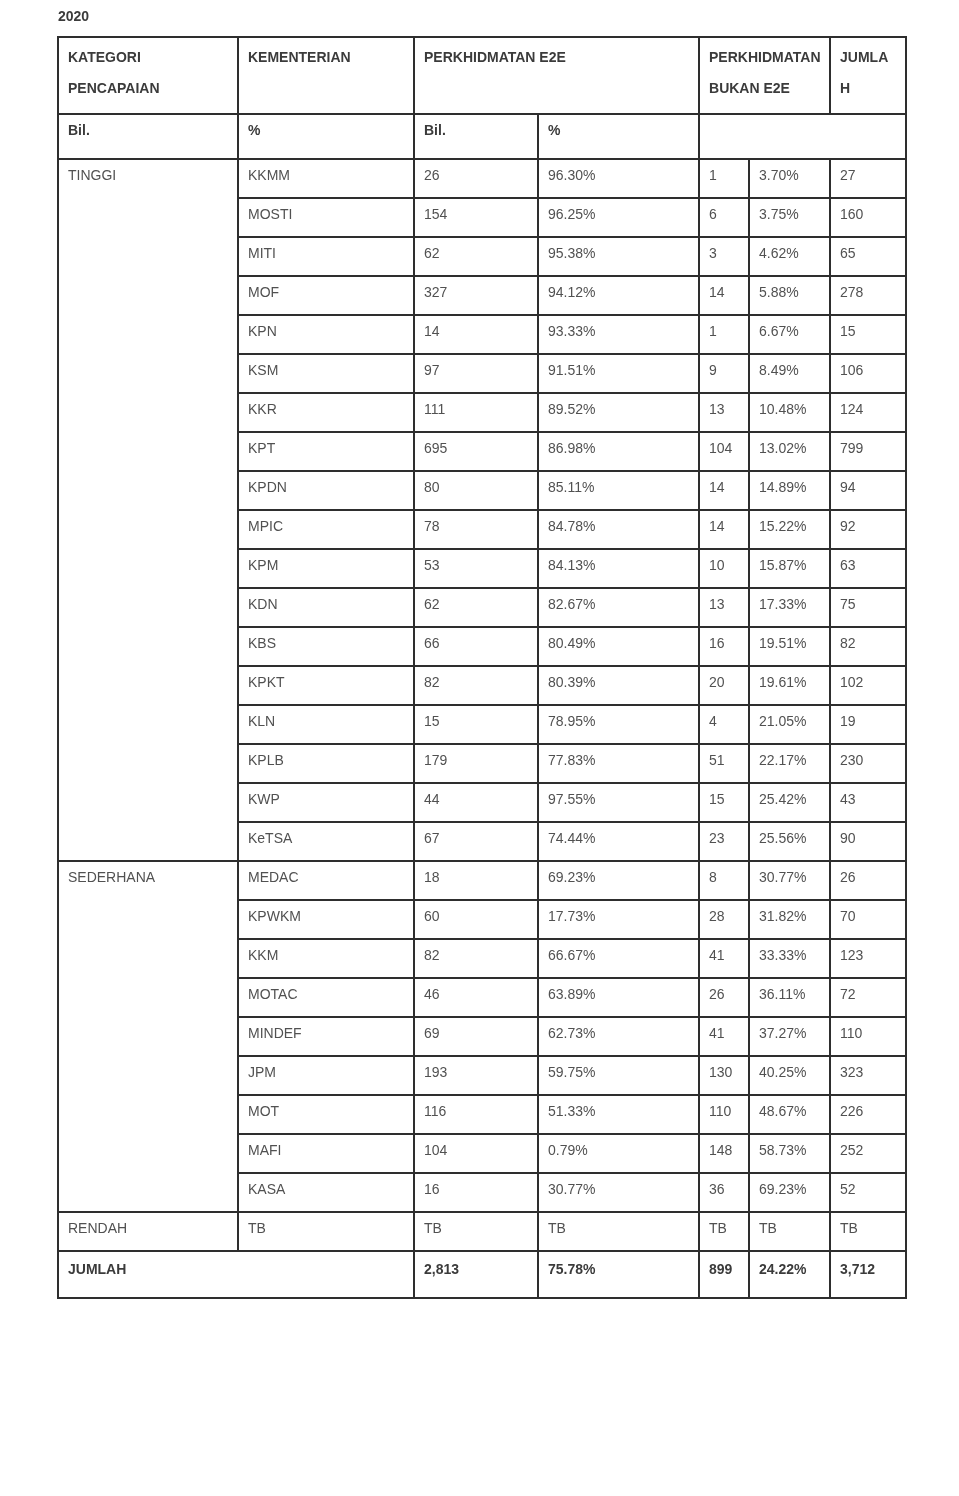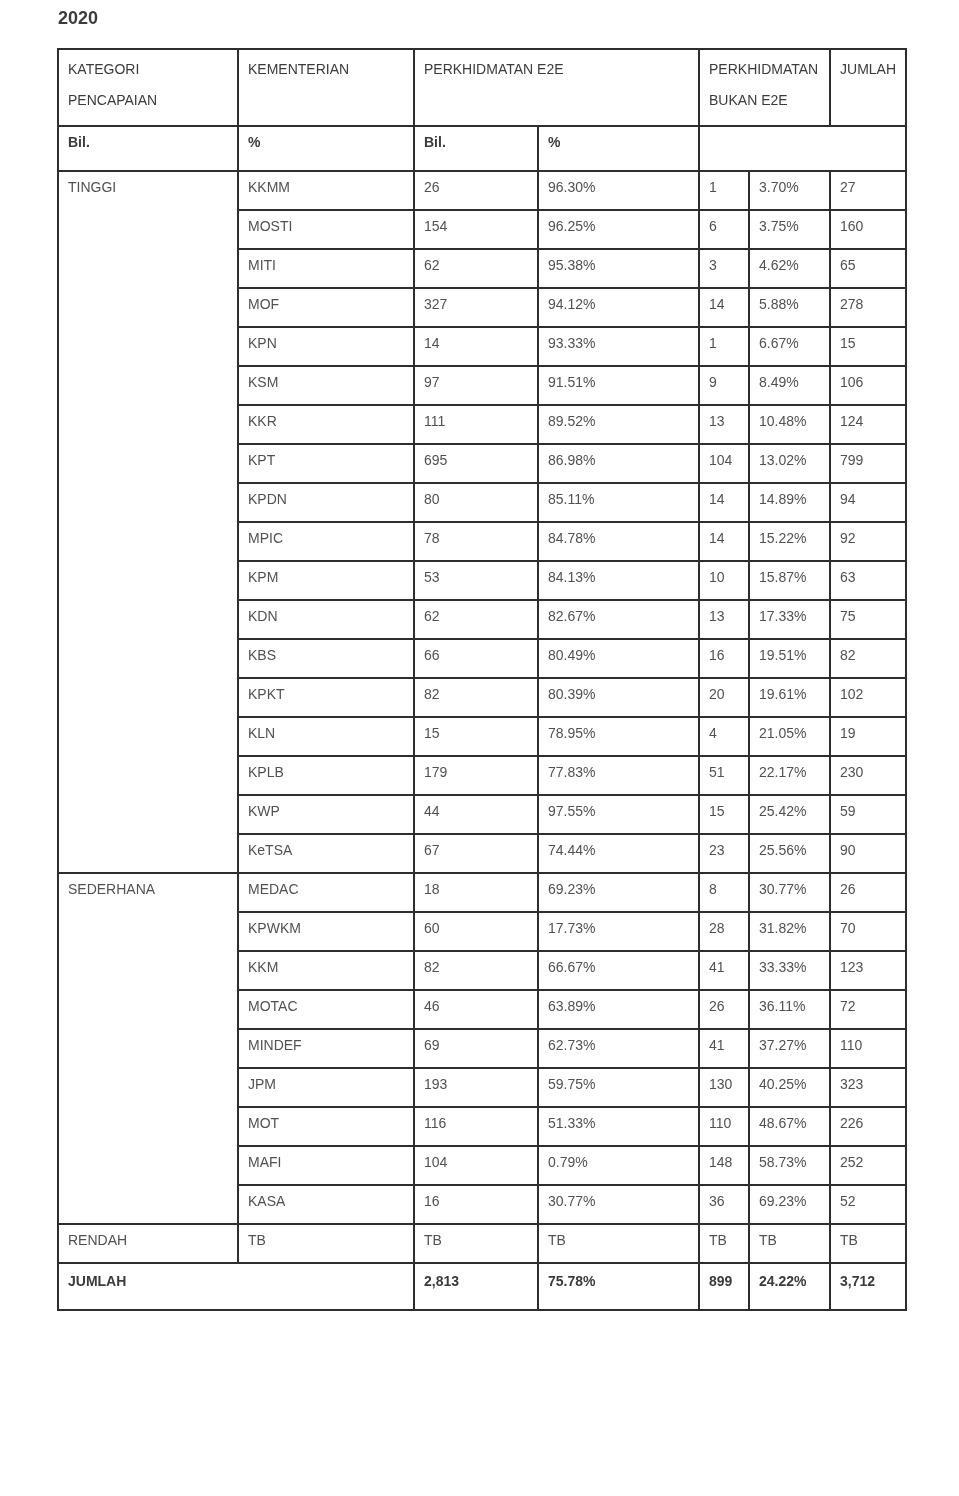--- a/index.html
+++ b/index.html
@@ -7,44 +7,44 @@
     margin: 0;
     padding: 0;
     background: #ffffff;
     font-family: "Liberation Sans", sans-serif;
   }
   .page {
     width: 959px;
     padding: 8px 0 39px 57px;
   }
   .year-title {
-    font-size: 18px;
+    font-size: 14px;
     font-weight: 700;
     color: #3b3b3b;
-    margin: 0 0 19px 1px;
+    margin: 0 0 12px 1px;
   }
   table.perf {
     border-collapse: collapse;
     table-layout: fixed;
     width: 848px;
   }
   table.perf th,
   table.perf td {
     border: 2px solid #2e2e2e;
     vertical-align: top;
     text-align: left;
     padding: 7px 8px 7px 9px;
     font-size: 14px;
     font-weight: 400;
     color: #515151;
     overflow: hidden;
     word-wrap: break-word;
   }
   table.perf th {
-    font-weight: 400;
+    font-weight: 700;
     color: #3b3b3b;
   }
   tr.h1 { height: 77px; }
   tr.h1 th { line-height: 31px; padding-top: 4px; }
   tr.h1 th .hline { display: block; }
   tr.h2 { height: 45px; }
   tr.h2 td.sub { font-weight: 700; color: #3b3b3b; margin-top: 7px; }
   tbody tr.data-row { height: 39px; }
   td.cat  { font-weight: 700; color: #3b3b3b; }
   td.min  { font-weight: 700; color: #3b3b3b; }
@@ -222,21 +222,21 @@
           <td>51</td>
           <td>22.17%</td>
           <td class="tot">230</td>
         </tr>
         <tr class="data-row">
           <td class="min">KWP</td>
           <td>44</td>
           <td>97.55%</td>
           <td>15</td>
           <td>25.42%</td>
-          <td class="tot">59</td>
+          <td class="tot">43</td>
         </tr>
         <tr class="data-row">
           <td class="min">KeTSA</td>
           <td>67</td>
           <td>74.44%</td>
           <td>23</td>
           <td>25.56%</td>
           <td class="tot">90</td>
         </tr>
         <tr class="data-row">

